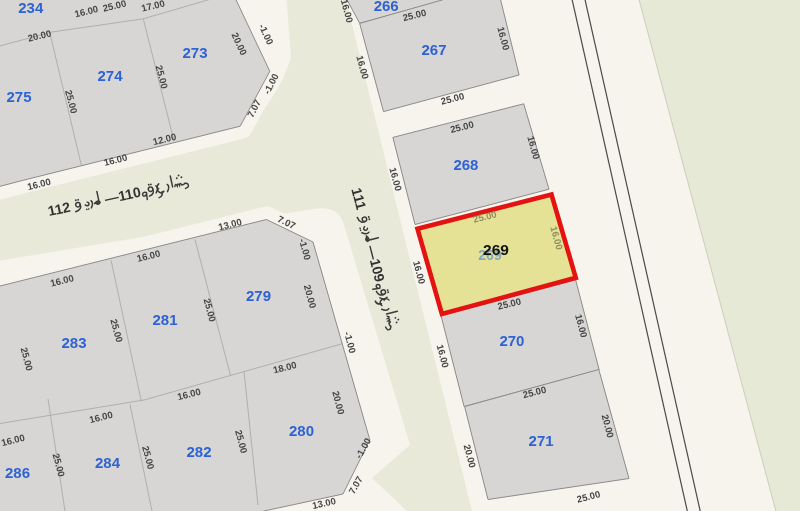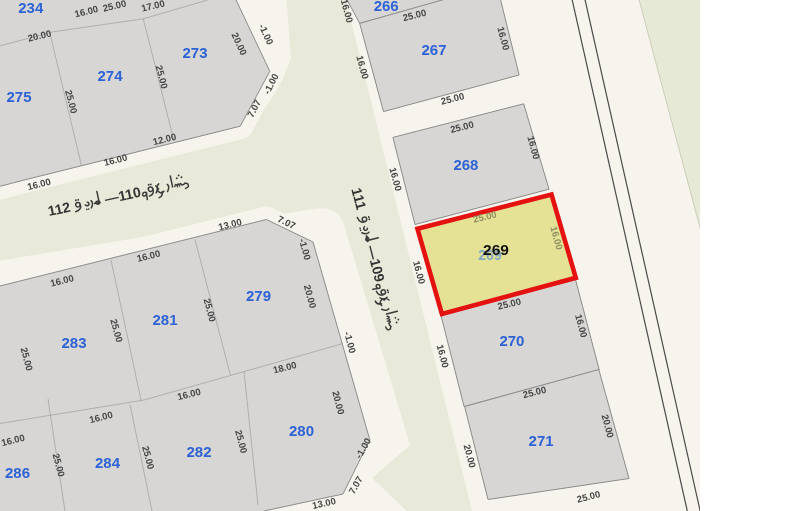--- a/index.html
+++ b/index.html
@@ -1,16 +1,16 @@
 <!DOCTYPE html>
 <html><head>
 <meta charset="utf-8">
 <style>
   html,body{margin:0;padding:0;}
-  .wrap{width:700px;height:511px;overflow:hidden;}
+  .wrap{width:800px;height:511px;overflow:hidden;}
   text{font-family:"Liberation Sans",sans-serif;}
   .pn{font-size:15px;font-weight:bold;fill:#2e63d5;text-anchor:middle;}
   .dim{font-size:9.5px;font-weight:bold;fill:#464646;text-anchor:middle;}
   .dimo{font-size:9.5px;font-weight:bold;fill:#8e8e62;text-anchor:middle;}
   .st{fill:none;stroke:#a5a5a5;stroke-width:0.8;}
 </style>
 </head>
 <body>
 <div class="wrap">
 <svg width="800" height="511" viewBox="0 0 800 511">

